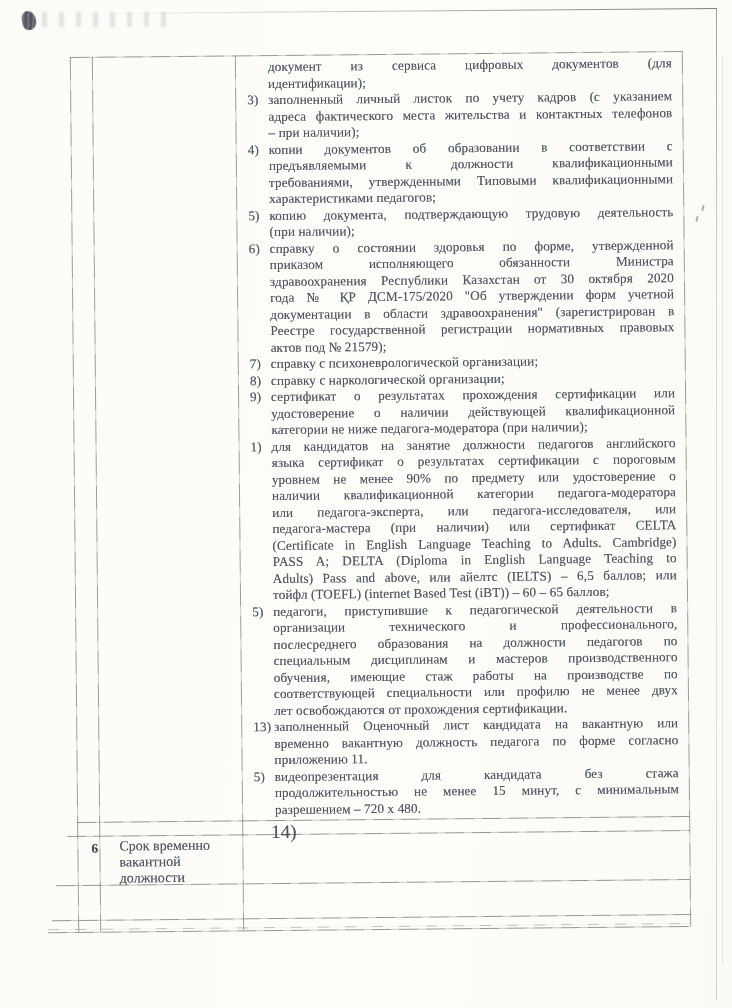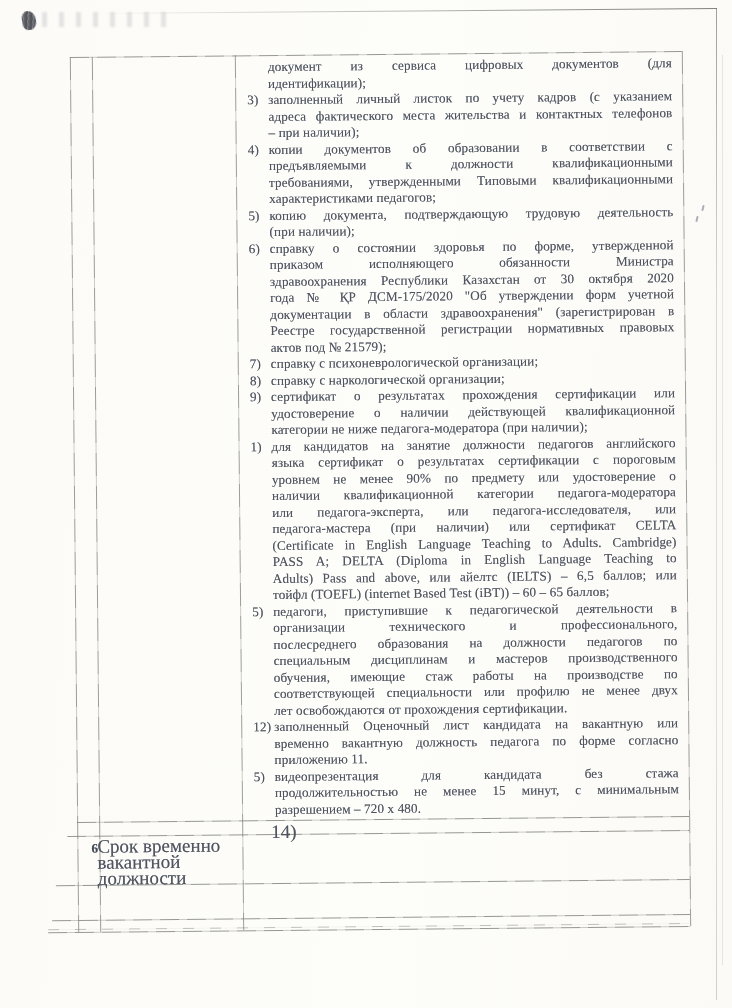--- a/index.html
+++ b/index.html
@@ -26,22 +26,22 @@
   .item{position:relative;padding-left:21px;}
   .item .num{position:absolute;left:0;top:0;}
   .line{text-align:justify;text-align-last:justify;}
   .line.last{text-align-last:left;}
   
   .row14{position:absolute;left:268px;top:820px;font-size:19px;
          text-shadow:0 0 .5px rgba(79,84,96,.55);}
   
   .row6num{position:absolute;left:88px;top:838px;font-size:13.2px;font-weight:700;
            color:#454b58;text-shadow:0 0 .5px rgba(69,75,88,.6);}
-  .row6label{position:absolute;left:94px;top:836px;width:126px;
-             font-size:19px;line-height:16.2px;
+  .row6label{position:absolute;left:116px;top:836px;width:126px;
+             font-size:14px;line-height:16.2px;
              text-shadow:0 0 .5px rgba(79,84,96,.55);}
   
   .ink-blot{position:absolute;left:22px;top:11px;width:14px;height:19px;
             background:repeating-linear-gradient(100deg,#43454c 0 2px,#7b7d84 2px 3px,#54565d 3px 5px);
             border-radius:42% 55% 48% 40%;transform:rotate(-7deg);opacity:.92;
             filter:blur(.3px);}
   .ghost-marks{position:absolute;left:42px;top:12px;width:130px;height:15px;
                background:repeating-linear-gradient(90deg,rgba(130,134,142,.20) 0 5px,rgba(130,134,142,0) 5px 17px);
                filter:blur(1.1px);}
   .edge-topline{position:absolute;left:95px;top:13px;width:622px;height:1px;
@@ -147,21 +147,21 @@
           <span class="num">5)</span>
           <div class="line">педагоги, приступившие к педагогической деятельности в</div>
           <div class="line">организации технического и профессионального,</div>
           <div class="line">послесреднего образования на должности педагогов по</div>
           <div class="line">специальным дисциплинам и мастеров производственного</div>
           <div class="line">обучения, имеющие стаж работы на производстве по</div>
           <div class="line">соответствующей специальности или профилю не менее двух</div>
           <div class="line last">лет освобождаются от прохождения сертификации.</div>
         </div>
         <div class="item">
-          <span class="num">12)</span>
+          <span class="num">13)</span>
           <div class="line">заполненный Оценочный лист кандидата на вакантную или</div>
           <div class="line">временно вакантную должность педагога по форме согласно</div>
           <div class="line last">приложению 11.</div>
         </div>
         <div class="item">
           <span class="num">5)</span>
           <div class="line">видеопрезентация для кандидата без стажа</div>
           <div class="line">продолжительностью не менее 15 минут, с минимальным</div>
           <div class="line last">разрешением – 720 x 480.</div>
         </div>

